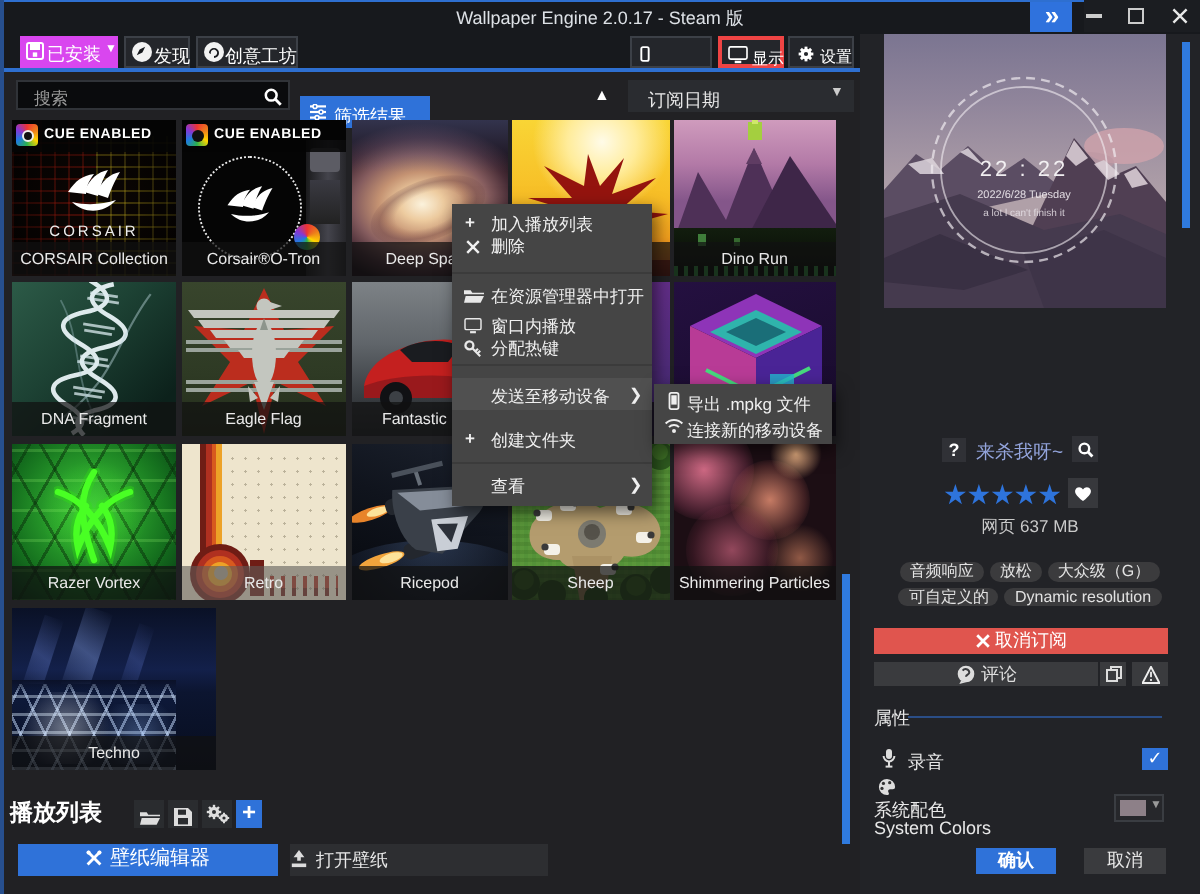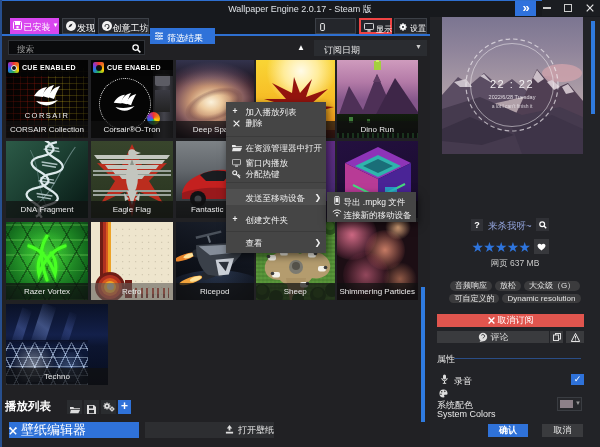--- a/index.html
+++ b/index.html
@@ -77,21 +77,21 @@
 </div>
 <div class="a" style="left:0;top:34px;width:600px;height:1.5px;background:#2e6fd0"></div>
 
 <div class="a" style="left:8px;top:40px;width:137px;height:15px;background:#0a0b0d;border:1px solid #303338">
   <span class="a" style="left:8px;top:2.5px;font-size:8.5px;color:#9a9a9a">搜索</span>
   <svg class="a" style="left:123px;top:3px" width="9" height="9" viewBox="0 0 10 10">
         <circle cx="4" cy="4" r="3" fill="none" stroke="#fff" stroke-width="1.4"></circle>
         <line x1="6.3" y1="6.3" x2="9.3" y2="9.3" stroke="#fff" stroke-width="1.6"></line>
       </svg>
 </div>
-<div class="a" style="left:150px;top:28px;width:65px;height:16px;background:#2f72d9;color:#fff;font-size:9px">
+<div class="a" style="left:150px;top:48px;width:65px;height:16px;background:#2f72d9;color:#fff;font-size:9px">
   <svg class="a" style="left:5px;top:4px" width="8" height="8" viewBox="0 0 8 8">
         <g stroke="#fff" stroke-width="1.1">
           <line x1="0" y1="1.2" x2="8" y2="1.2"></line>
           <line x1="0" y1="4" x2="8" y2="4"></line>
           <line x1="0" y1="6.8" x2="8" y2="6.8"></line>
         </g>
         <g fill="#2f72d9" stroke="#fff" stroke-width="0.8">
           <circle cx="2.5" cy="1.2" r="1"></circle>
           <circle cx="5.5" cy="4" r="1"></circle>
           <circle cx="3.5" cy="6.8" r="1"></circle>
@@ -403,26 +403,26 @@
           <line x1="9" y1="4.4" x2="9" y2="9.6"></line>
           <line x1="6.4" y1="7" x2="11.6" y2="7"></line>
         </g>
       </g>
       <circle cx="4" cy="4" r="1" fill="#2a2c2f"></circle>
       <circle cx="9" cy="7" r="0.8" fill="#2a2c2f"></circle>
     </svg>
   </div>
 <div class="a" style="left:118px;top:400px;width:13px;height:14px;background:#2f72d9;color:#fff;font-size:12px;line-height:13px;text-align:center;font-weight:bold">+</div>
 
-<div class="a" style="left:9px;top:422px;width:130px;height:16px;background:#2f72d9;color:#fff;font-size:13px;text-align:left;line-height:16px"><svg style="vertical-align:-1px;margin-right:4px" width="8" height="8" viewBox="0 0 10 10">
+<div class="a" style="left:9px;top:422px;width:130px;height:16px;background:#2f72d9;color:#fff;font-size:10px;text-align:center;line-height:16px"><svg style="vertical-align:-1px;margin-right:4px" width="8" height="8" viewBox="0 0 10 10">
       <path d="M1 1 L9 9 M9 1 L1 9" stroke="#fff" stroke-width="1.8"></path>
       <circle cx="1.6" cy="1.6" r="1.3" fill="#fff"></circle>
       <circle cx="8.4" cy="1.6" r="1.3" fill="#fff"></circle>
     </svg>壁纸编辑器</div>
-<div class="a" style="left:145px;top:422px;width:129px;height:16px;background:#2d2e31;color:#e8e8e8;font-size:9px;text-align:right;line-height:16px"><svg style="vertical-align:-1px;margin-right:4px" width="9" height="9" viewBox="0 0 10 10">
+<div class="a" style="left:145px;top:422px;width:129px;height:16px;background:#2d2e31;color:#e8e8e8;font-size:9px;text-align:left;line-height:16px"><svg style="vertical-align:-1px;margin-right:4px" width="9" height="9" viewBox="0 0 10 10">
       <path d="M5 0 L8 4 H6 V6 H4 V4 H2 Z" fill="#ddd"></path>
       <rect x="1" y="7.5" width="8" height="2" fill="#ddd"></rect>
     </svg>打开壁纸</div>
 
 <div class="a" id="rpanel" style="left:430px;top:17px;width:170px;height:430px;background:#222327">
   <div class="a" id="preview" style="left:12px;top:0;width:141px;height:137px;overflow:hidden;background:linear-gradient(180deg,#7b7591 0%,#90859b 25%,#a395a3 45%,#b0a0a8 60%)">
     <svg class="a" style="left:0;top:0" width="141" height="137" viewBox="0 0 141 137">
       <ellipse cx="120" cy="56" rx="20" ry="9" fill="#cfa3ab" opacity="0.8"></ellipse>
       <ellipse cx="102" cy="64" rx="13" ry="5" fill="#bd96a2" opacity="0.6"></ellipse>
       <path d="M0 78 L16 60 L28 68 L42 56 L58 70 L70 62 L90 78 L0 98 Z" fill="#5b4d63"></path>

